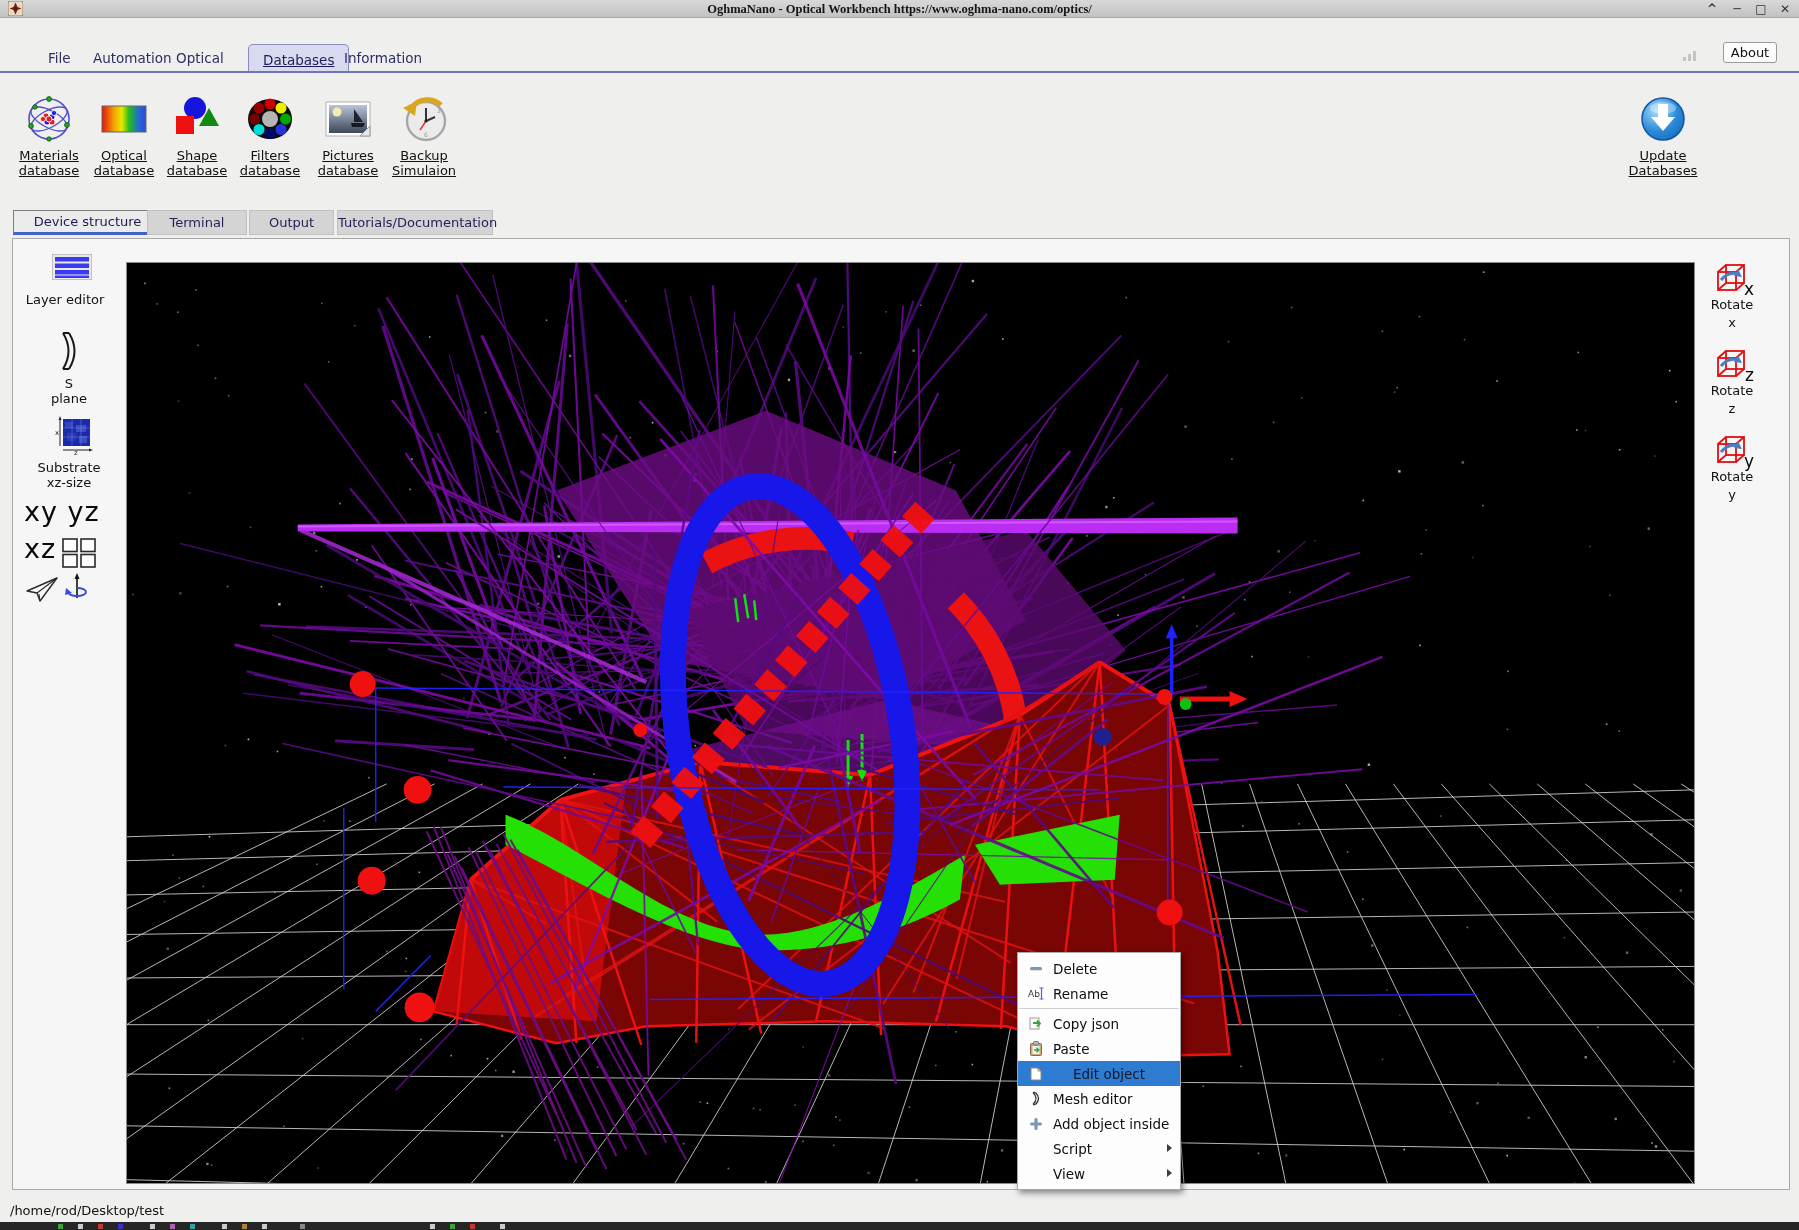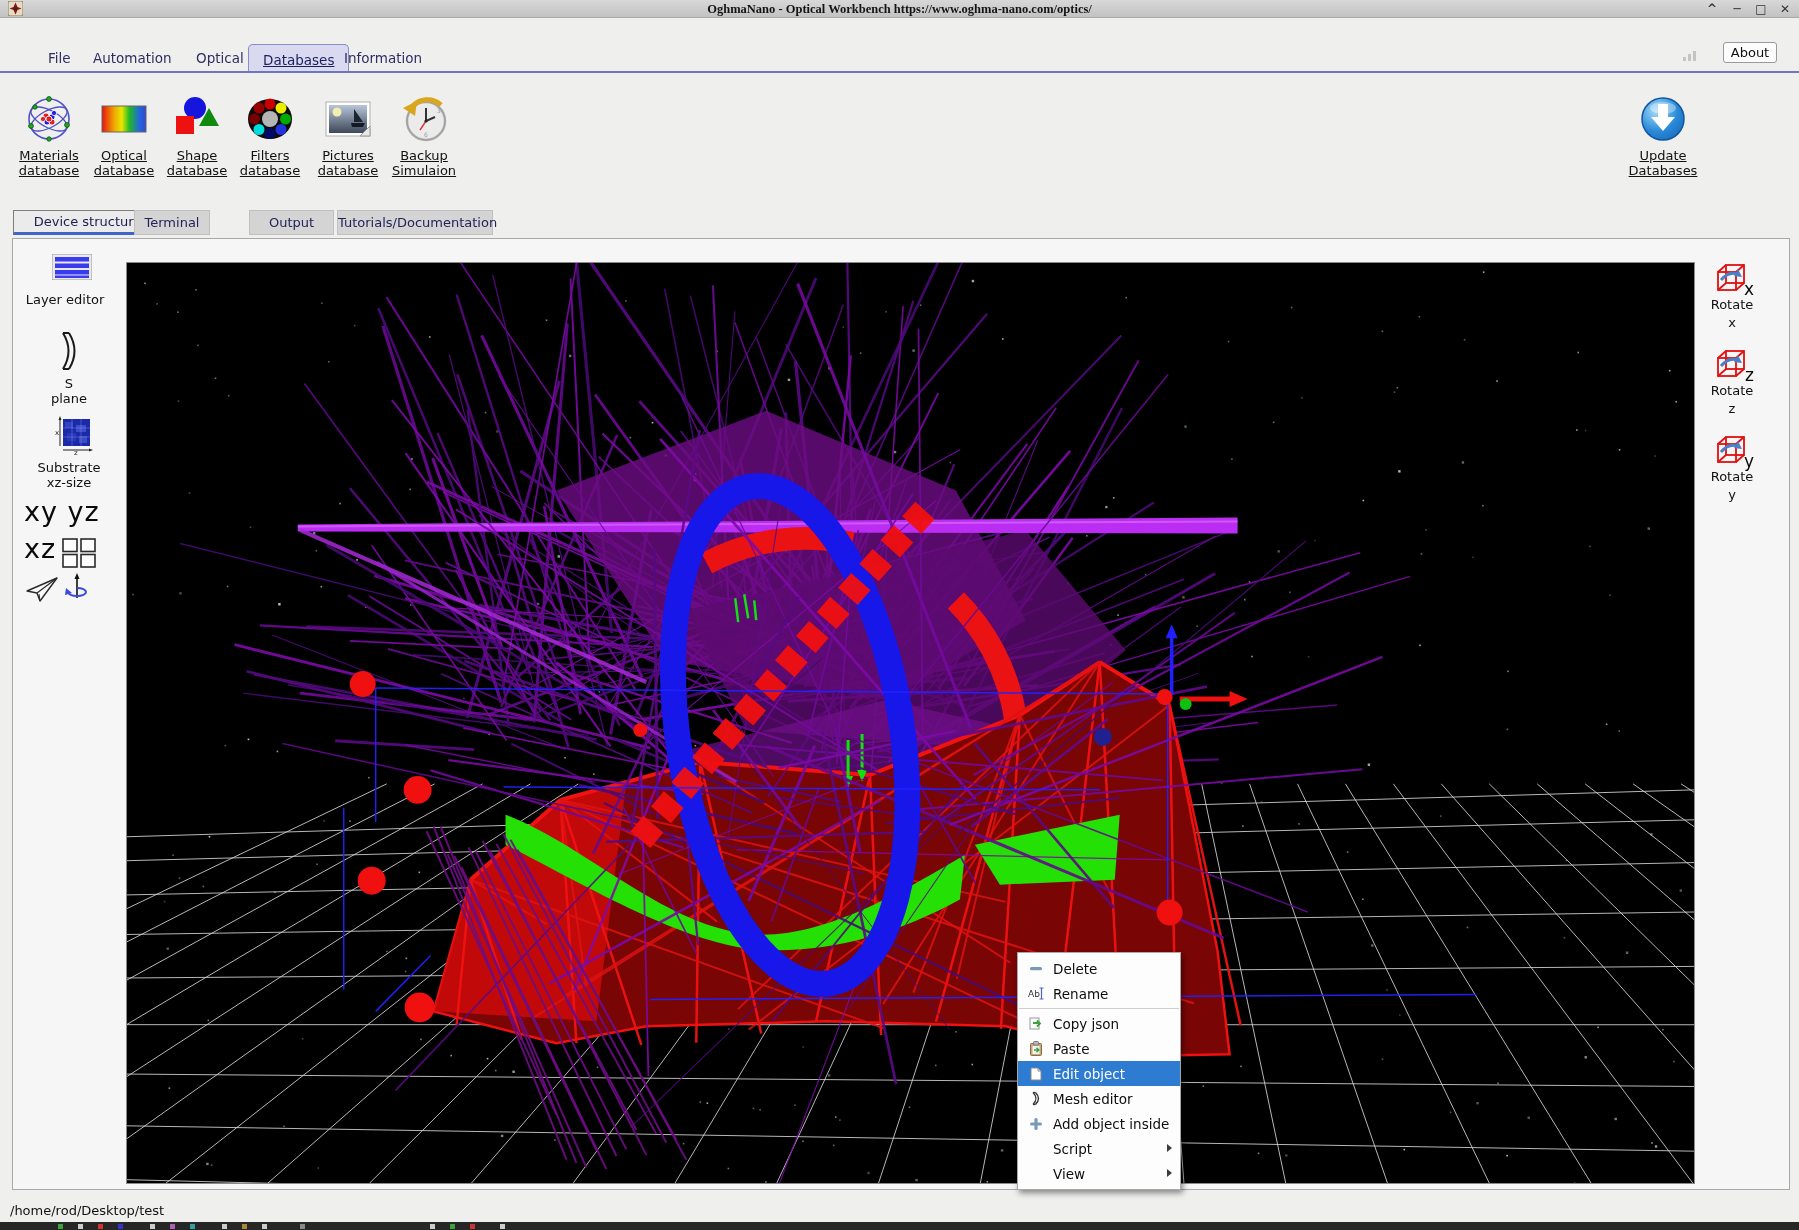--- a/index.html
+++ b/index.html
@@ -59,21 +59,21 @@
   .rot-label { font-size:13px; line-height:15px; color:#111; margin-top:3px; }
 
   
   .ctx-menu { position:absolute; left:1016px; top:951px; width:164px;
     background:#fdfdfd; border:1px solid #a8a8a8; box-shadow:2px 3px 6px rgba(0,0,0,.45);
     padding:3px 0; z-index:50; }
   .ctx-item { position:relative; height:25px; display:flex; align-items:center;
     font-size:13.5px; color:#0d0d0d; cursor:default; }
   .ctx-item .ic { width:20px; margin-left:8px; margin-right:7px; display:flex;
     align-items:center; justify-content:center; flex:none; }
-  .ctx-item.hl { background:#2e7bd2; color:#ffffff; }
+  .ctx-item.hl { background:#2e7bd2; color:#0f172a;gap:20px; }
   .ctx-sep { height:1px; background:#cfcfcf; margin:2px 1px; }
   .sub-arrow { position:absolute; right:8px; top:8px; width:0; height:0;
     border-left:5px solid #3c3c3c; border-top:4px solid transparent; border-bottom:4px solid transparent; }
 
   
   .statusbar { position:absolute; left:10px; top:1203px; font-size:13px; color:#111; }
   .bottom-strip { position:absolute; left:0; top:1222px; width:1799px; height:8px; background:#262626; }
   .bs-ic { position:absolute; top:1.5px; width:5px; height:5px; }
 </style>
 </head>
@@ -91,21 +91,21 @@
     </span>
     <span class="title">OghmaNano - Optical Workbench https://www.oghma-nano.com/optics/</span>
     <span class="win-ctrl" style="left:1703px">^</span>
     <span class="win-ctrl" style="left:1728px">─</span>
     <span class="win-ctrl" style="left:1752px">□</span>
     <span class="win-ctrl" style="left:1776px">✕</span>
   </div>
 
   <div class="menu-tab" style="left:48px">File</div>
   <div class="menu-tab" style="left:93px">Automation</div>
-  <div class="menu-tab" style="left:196px">Optical</div>
+  <div class="menu-tab" style="left:176px">Optical</div>
   <div class="menu-tab active" style="left:248px">Databases</div>
   <div class="menu-tab" style="left:344px">Information</div>
   <div class="ribbon-line"></div>
   <span class="grip">
     <svg width="14" height="10">
         <rect x="0" y="6" width="3" height="4" fill="#c4c4c4"></rect>
         <rect x="5" y="3" width="3" height="7" fill="#c4c4c4"></rect>
         <rect x="10" y="0" width="3" height="10" fill="#c4c4c4"></rect>
       </svg>
   </span>
@@ -234,21 +234,21 @@
           </defs>
         <circle cx="24" cy="24" r="21" fill="url(#bluball)" stroke="#1256a0" stroke-width="1.5"></circle>
         <ellipse cx="24" cy="13" rx="13" ry="6" fill="#ffffff" opacity="0.35"></ellipse>
         <polygon points="24,36 12,22 19,22 19,9 29,9 29,22 36,22" fill="#ffffff"></polygon>
       </svg>
     </div>
     <div class="tlabel">Update Databases</div>
   </div>
 
   <div class="doc-tab active" style="left:13px;width:149px">Device structure</div>
-  <div class="doc-tab" style="left:134px;width:76px">Terminal</div>
+  <div class="doc-tab" style="left:147px;width:100px">Terminal</div>
   <div class="doc-tab" style="left:249px;width:85px">Output</div>
   <div class="doc-tab" style="left:337px;width:156px">Tutorials/Documentation</div>
 
   <div class="frame"></div>
 
   <div style="position:absolute;left:52px;top:254px">
     <span>
       <svg width="40" height="26">
           <rect x="0" y="0" width="40" height="26" fill="#e9e9e9" stroke="#9a9a9a" stroke-width="1"></rect>
           <rect x="3" y="3" width="34" height="4.5" fill="#3a3af0"></rect>

